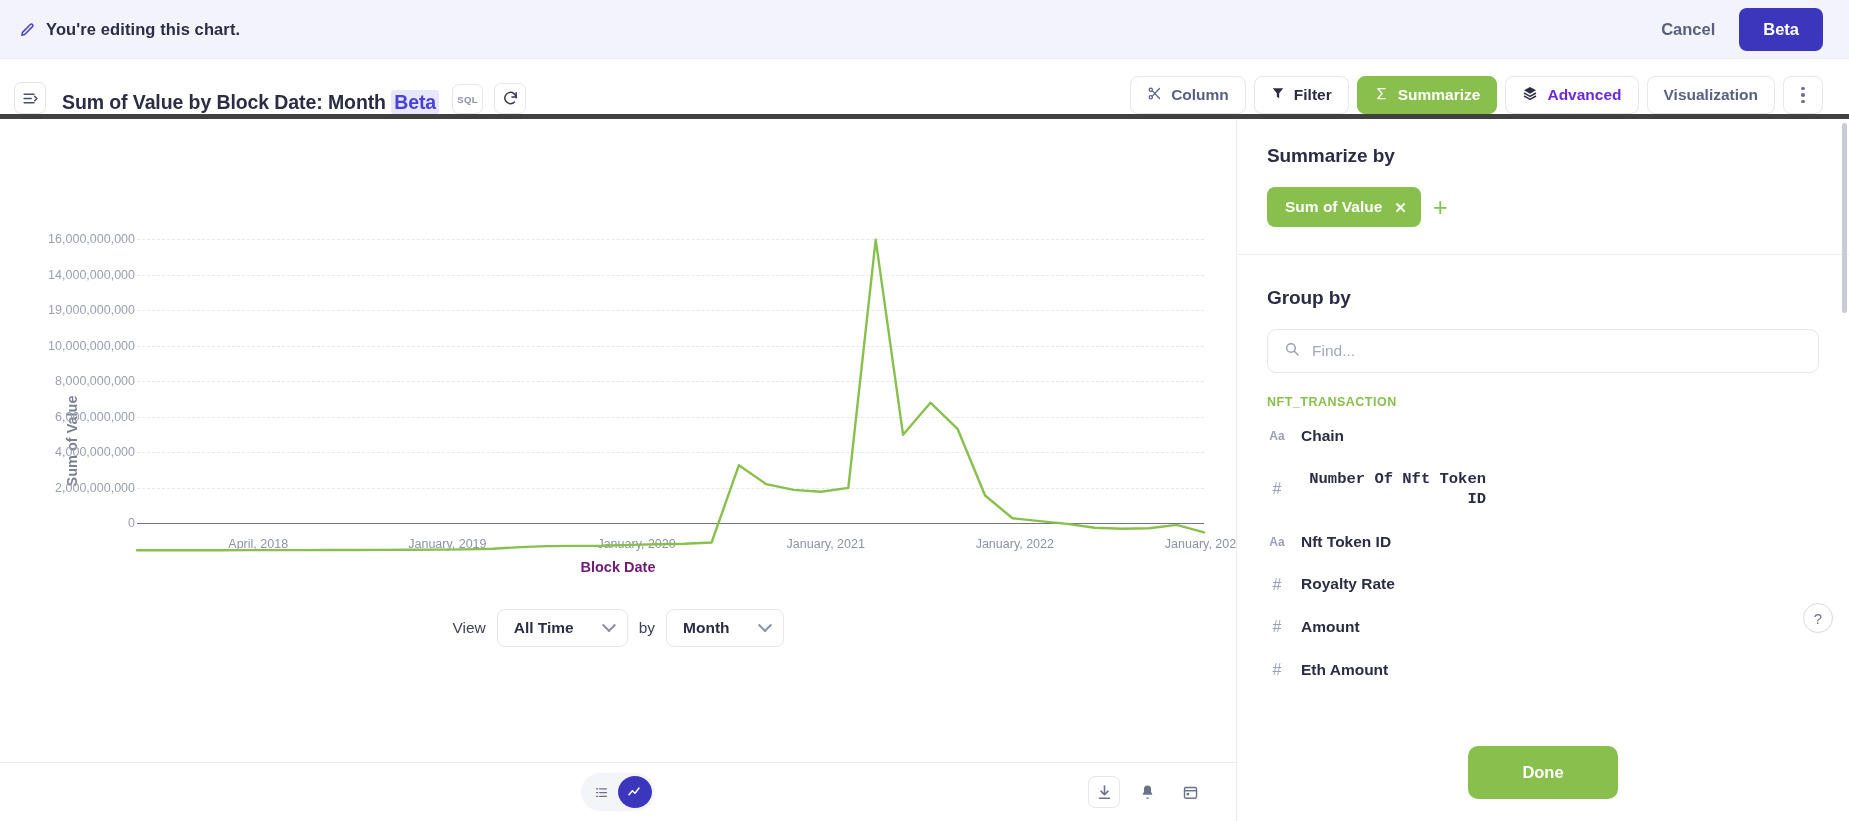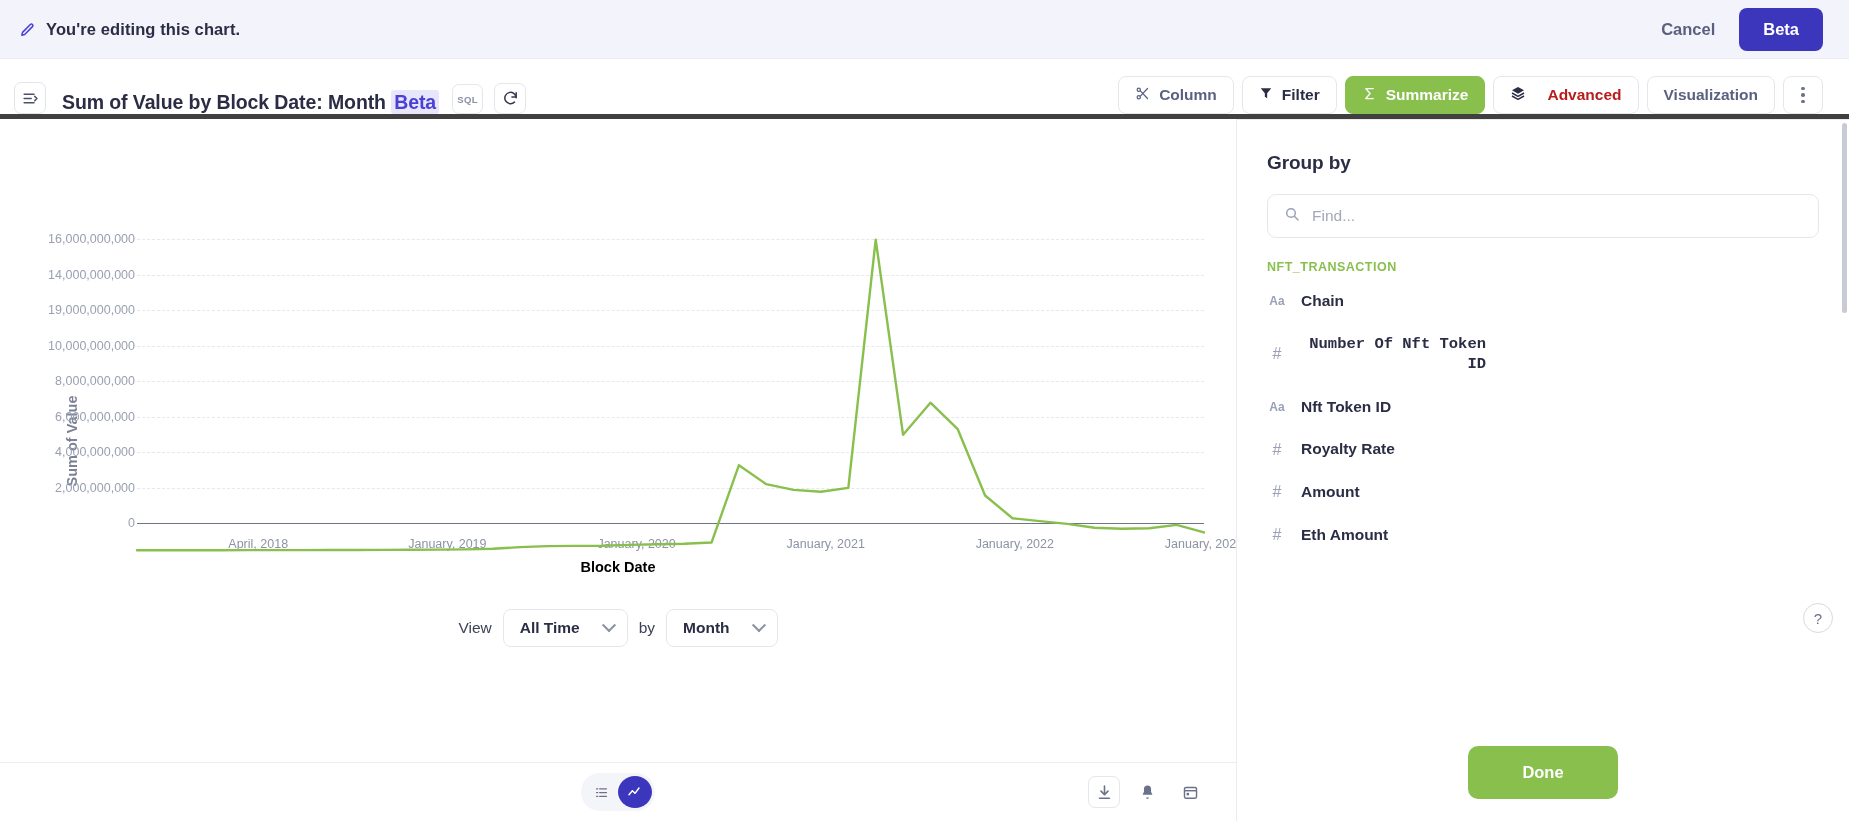--- a/index.html
+++ b/index.html
@@ -64,21 +64,21 @@
   .qb-right { margin-left: auto; display: flex; align-items: center; gap: 8px; }
   .tbtn {
     display: flex; align-items: center; gap: 9px;
     height: 38px; padding: 0 16px;
     border: 1px solid #e6e7ec; border-radius: 8px; background: #fff;
     font-size: 15.5px; font-weight: 700; cursor: pointer; white-space: nowrap;
   }
   .tbtn .lbl { line-height: 1; }
   .tbtn-column .lbl { color: #5a6180; }
   .tbtn-filter .lbl { color: #2b2d45; }
-  .tbtn-advanced .lbl { color: #b91c1c; margin-left: 12px; }
+  .tbtn-advanced .lbl { color: #6d28d9; }
   .tbtn-viz .lbl { color: #5a6180; }
   .tbtn-summarize {
     background: #88bf4d; border-color: #88bf4d;
   }
   .tbtn-summarize .lbl { color: #ffffff; }
   .kebab {
     width: 40px; height: 38px; border: 1px solid #e6e7ec; border-radius: 8px; background: #fff;
     display: flex; align-items: center; justify-content: center; gap: 3px; flex-direction: column; cursor: pointer;
   }
   .kebab i { width: 3.5px; height: 3.5px; border-radius: 50%; background: #6b7289; display:block; }
@@ -104,30 +104,30 @@
   .ytick-col { position: absolute; left: 45px; width: 90px; top: 0; bottom: 0; }
   .plot { position: absolute; left: 137px; right: 32px; top: 0; bottom: 0; }
   .gridline { position: absolute; left: 0; right: 0; height: 0; border-top: 1px dashed #e7e8ed; }
   .xaxis-line { position: absolute; left: 0; right: 0; border-top: 1px solid #6f7486; }
   .xtick-lbl {
     position: absolute; transform: translateX(-50%);
     font-size: 12.5px; color: #8d93a5; white-space: nowrap;
   }
   .axis-x-title {
     position: absolute; left: 0; right: 0; text-align: center;
-    font-size: 14.5px; font-weight: 700; color: #000000;
+    font-size: 14.5px; font-weight: 700; color: #701a75;
   }
   .view-controls {
     position: absolute; left: 0; right: 0;
     display: flex; align-items: center; justify-content: center; gap: 11px;
     font-size: 15.5px; color: #2b2d45;
   }
   .vc-label { color: #3d4257; font-weight: 400; }
   .select-box {
-    display: flex; align-items: center; gap: 24px;
+    display: flex; align-items: center; gap: 30px;
     height: 38px; padding: 0 13px 0 16px;
     border: 1px solid #e6e7ec; border-radius: 8px; background: #fff;
     font-size: 15.5px; font-weight: 700; color: #2b2d45; cursor: pointer;
   }
   .chev { width: 10px; height: 10px; border-right: 2px solid #8b91a6; border-bottom: 2px solid #8b91a6;
           transform: rotate(45deg) translate(-2px,-2px); }
 
   
   .bottom-bar {
     height: 59px; min-height: 59px; border-top: 1px solid #ebecef;
@@ -378,20 +378,30 @@
               <rect x="3.5" y="5" width="17" height="15" rx="2"></rect>
               <path d="M3.5 9.5h17"></path>
                 <rect x="6.5" y="12.5" width="3.5" height="3.5" fill="#6b7189" stroke="none"></rect>
             </svg>
           </div>
         </div>
       </div>
     </div>
 
     <div class="sidebar">
+      <div class="sb-section">
+        <div class="sb-title">Summarize by</div>
+        <div class="chip-row">
+          <div class="chip">
+            <span>Sum of Value</span>
+            <span class="chip-x">✕</span>
+          </div>
+          <span class="chip-add">+</span>
+        </div>
+      </div>
       <div class="sb-divider"></div>
 
       <div class="sb-section">
         <div class="sb-title" style="margin-top:6px">Group by</div>
         <div class="search-wrap">
           <span>
             <svg width="16" height="16" viewBox="0 0 24 24" fill="none" stroke="#9aa0b8" stroke-width="2.2" stroke-linecap="round">
               <circle cx="10.5" cy="10.5" r="6.5"></circle>
                 <path d="M15.5 15.5L21 21"></path>
             </svg>

